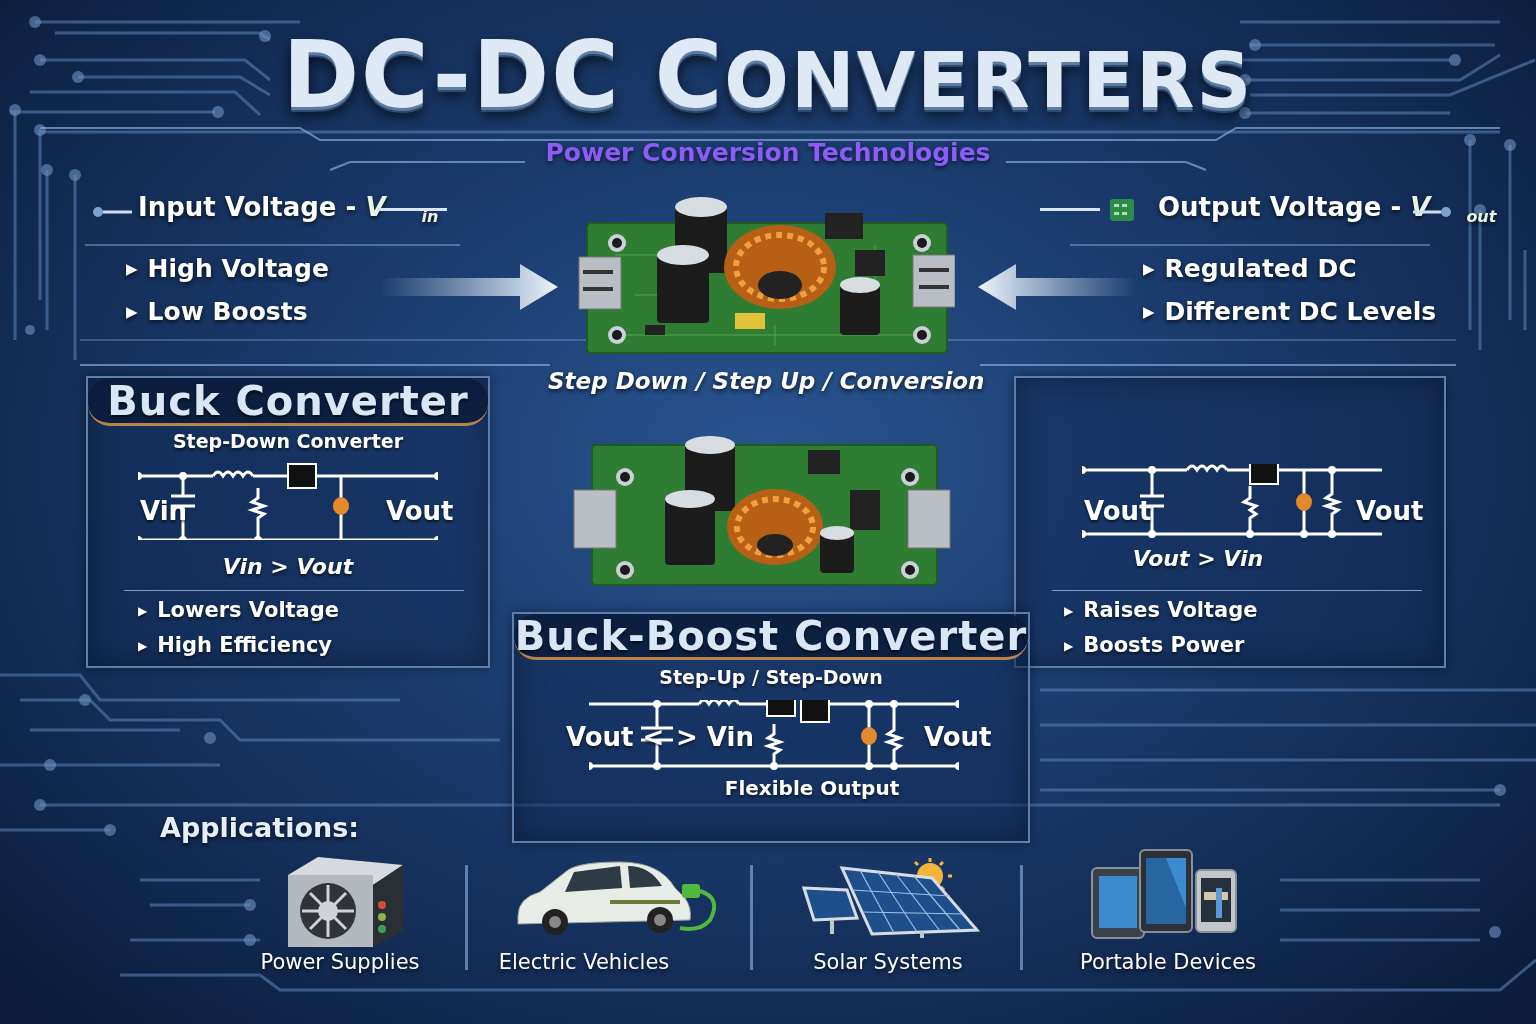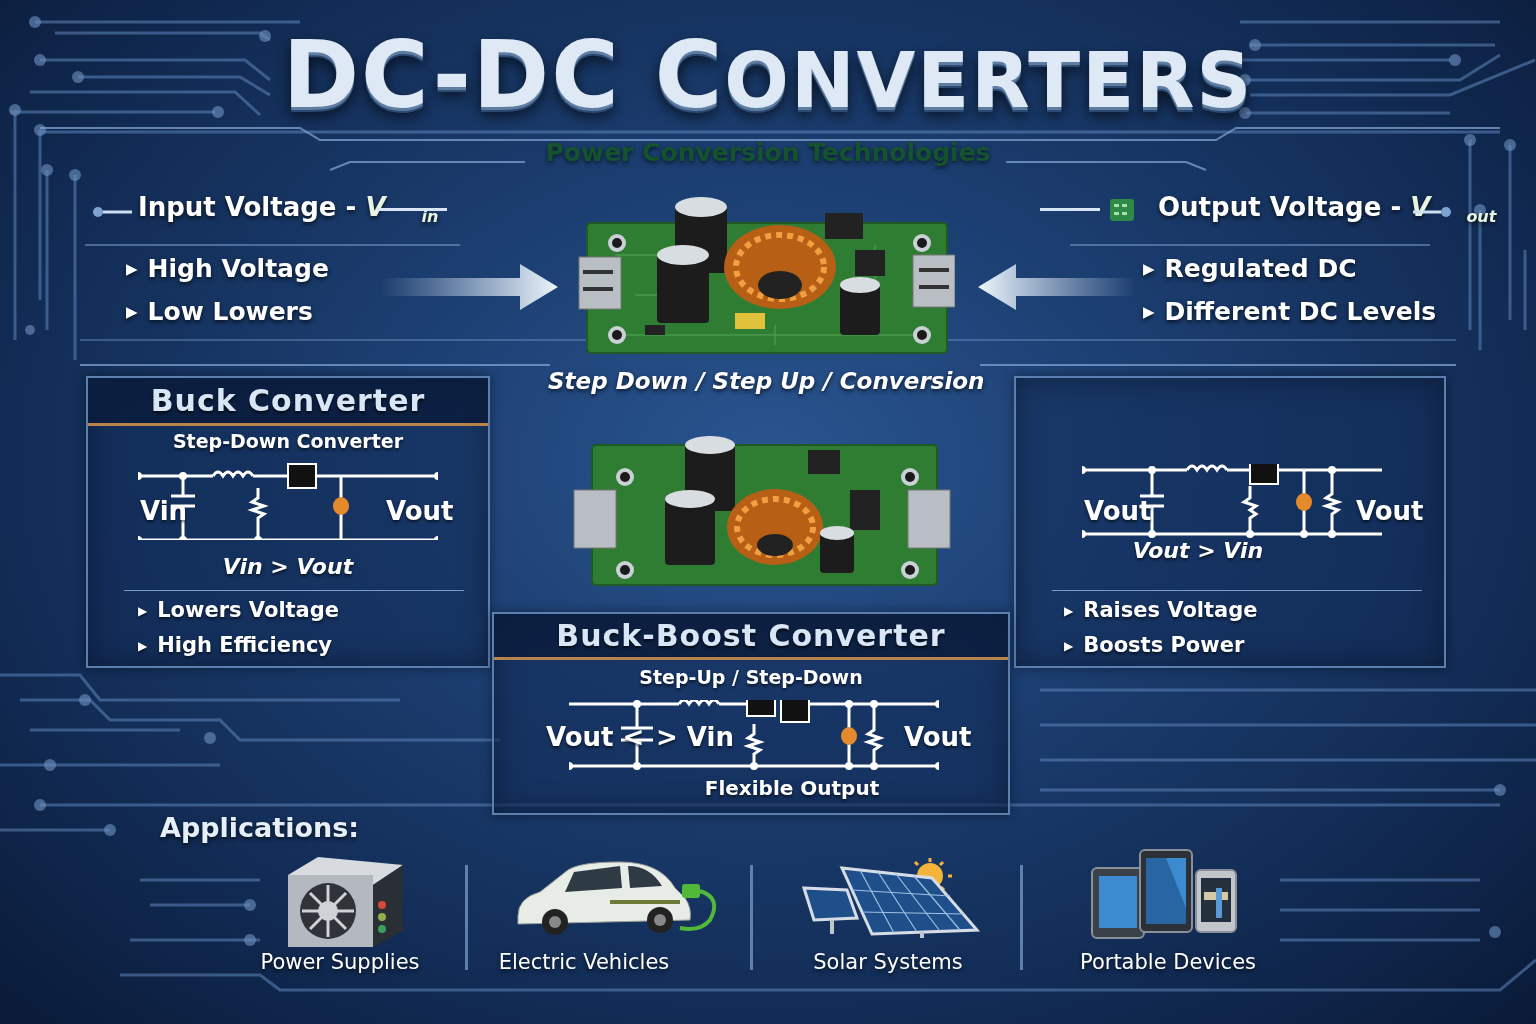--- a/index.html
+++ b/index.html
@@ -16,40 +16,41 @@
   .title {
     left: 0; width: 1536px; top: 22px; text-align: center;
     font-family: "DejaVu Sans", sans-serif; font-weight: bold;
     font-size: 92px; letter-spacing: 2px;
     color: #dfe9f5;
     text-shadow: 0 3px 0 #5d7da3, 0 5px 0 #2c4a72, 0 8px 14px rgba(0,0,0,.7);
   }
   .title .small-caps { font-size: 76px; }
   .subtitle {
     left: 0; width: 1536px; top: 138px; text-align: center;
-    font-weight: bold; font-size: 25px; color: #14532d;
+    font-weight: bold; font-size: 25px; color: #8b5cf6;
     text-shadow: 0 2px 4px rgba(0,0,0,.6);
   }
   .io-head { font-weight: bold; font-size: 26px; color: #fff; text-shadow: 0 2px 4px rgba(0,0,0,.7); white-space: nowrap; }
   .io-head .v { font-style: italic; color: #e8f4e0; }
   .io-head .v sub { font-size: 16px; margin-left: 36px; }
   .bullet { font-weight: bold; font-size: 25px; color: #fff; text-shadow: 0 2px 4px rgba(0,0,0,.7); white-space: nowrap; }
   .bullet::before { content: "\25B6"; font-size: 15px; margin-right: 10px; position: relative; top: -3px; }
 
   .panel {
     border: 2px solid #5b7fae;
     background: rgba(18,44,88,0.55);
     box-shadow: inset 0 0 30px rgba(0,0,0,.35), 0 0 10px rgba(0,0,0,.4);
   }
   .panel-head {
     background: rgba(10,28,60,0.85);
     border-bottom: 3px solid #b9834a;
     text-align: center; font-weight: bold; color: #d8e6f5;
-    font-size: 30px; letter-spacing: 1px;
+    font-size: 40px; letter-spacing: 1px;
     text-shadow: 0 2px 3px rgba(0,0,0,.7);
+    border-radius: 22px;
   }
   .panel-sub { text-align: center; font-weight: bold; font-size: 19px; color: #fff; text-shadow: 0 2px 3px rgba(0,0,0,.6); }
   .rel { text-align: center; font-weight: bold; font-size: 22px; color: #fff; font-style: italic; text-shadow: 0 2px 3px rgba(0,0,0,.6); }
   .pbul { font-weight: bold; font-size: 21px; color: #fff; text-shadow: 0 2px 3px rgba(0,0,0,.6); white-space: nowrap; }
   .pbul::before { content: "\25B6"; font-size: 12px; margin-right: 10px; position: relative; top: -2px; }
   .vlabel { font-weight: bold; font-size: 26px; color: #fff; text-shadow: 0 2px 3px rgba(0,0,0,.6); white-space: nowrap; }
 
   .band-label {
     font-weight: bold; font-style: italic; font-size: 23px; color: #fff;
     text-shadow: 0 2px 4px rgba(0,0,0,.7); white-space: nowrap;
@@ -158,21 +159,21 @@
     <circle cx="6" cy="6" r="5" fill="#7fa3d1"></circle>
       <line x1="11" y1="6" x2="40" y2="6" stroke="#cfe0f2" stroke-width="3"></line>
   </svg>
   <div class="io-head" style="position:absolute; left:46px; top:0;">
     <span>Input Voltage -</span>
     <span class="v"><span>V</span><sub>in</sub></span>
   </div>
   <div style="position:absolute; left:285px; top:16px; width:70px; height:3px; background:#d7e5f4;"></div>
 </div>
 <div class="abs bullet" style="left:126px; top:254px;">High Voltage</div>
-<div class="abs bullet" style="left:126px; top:297px;">Low Lowers</div>
+<div class="abs bullet" style="left:126px; top:297px;">Low Boosts</div>
 
 <svg class="abs" style="left:380px; top:262px;" width="180" height="50">
   <defs>
       <linearGradient id="ar" x1="0" x2="1">
         <stop offset="0" stop-color="#cfe2f5" stop-opacity="0"></stop>
         <stop offset="1" stop-color="#eef5fc"></stop>
       </linearGradient>
     </defs>
   <polygon points="0,16 140,16 140,2 178,25 140,48 140,34 0,34" fill="url(#ar)"></polygon>
 </svg>
@@ -323,27 +324,27 @@
         <circle cx="250" cy="6" r="4"></circle>
         <circle cx="0" cy="70" r="4"></circle>
         <circle cx="70" cy="70" r="4"></circle>
         <circle cx="168" cy="70" r="4"></circle>
         <circle cx="222" cy="70" r="4"></circle>
         <circle cx="250" cy="70" r="4"></circle>
       </g>
   </svg>
   <div class="abs vlabel" style="left:68px; top:118px;">Vout</div>
   <div class="abs vlabel" style="left:340px; top:118px;">Vout</div>
-  <div class="abs rel" style="left:0; width:364px; top:160px;">Vout &gt; Vin</div>
+  <div class="abs rel" style="left:0; width:364px; top:168px;">Vout &gt; Vin</div>
   <div style="position:absolute; left:36px; width:370px; top:212px; height:1px; background:#7a9cc8;"></div>
   <div class="abs pbul" style="left:48px; top:220px;">Raises Voltage</div>
   <div class="abs pbul" style="left:48px; top:255px;">Boosts Power</div>
 </div>
 
-<div class="abs panel" style="left:492px; top:612px; width:518px; height:203px;">
+<div class="abs panel" style="left:512px; top:612px; width:518px; height:231px;">
   <div class="panel-head" style="height:46px; line-height:44px;">Buck-Boost Converter</div>
   <div class="panel-sub" style="margin-top:6px;">Step-Up / Step-Down</div>
   <svg style="position:absolute; left:75px; top:86px;" width="370" height="76">
     <g stroke="#fff" stroke-width="3" fill="none">
       <path d="M0 4 H110"></path>
         <path d="M150 4 H178"></path>
         <path d="M240 4 H370"></path>
       <path d="M110 4 q5 -8 10 0 q5 -8 10 0 q5 -8 10 0 q5 -8 10 0"></path>
       <path d="M68 4 V28 M68 40 V66 M52 28 H84 M52 40 H84"></path>
       <path d="M185 24 V34 l-6 4 l12 4 l-12 4 l12 4 l-6 4 V66"></path>

